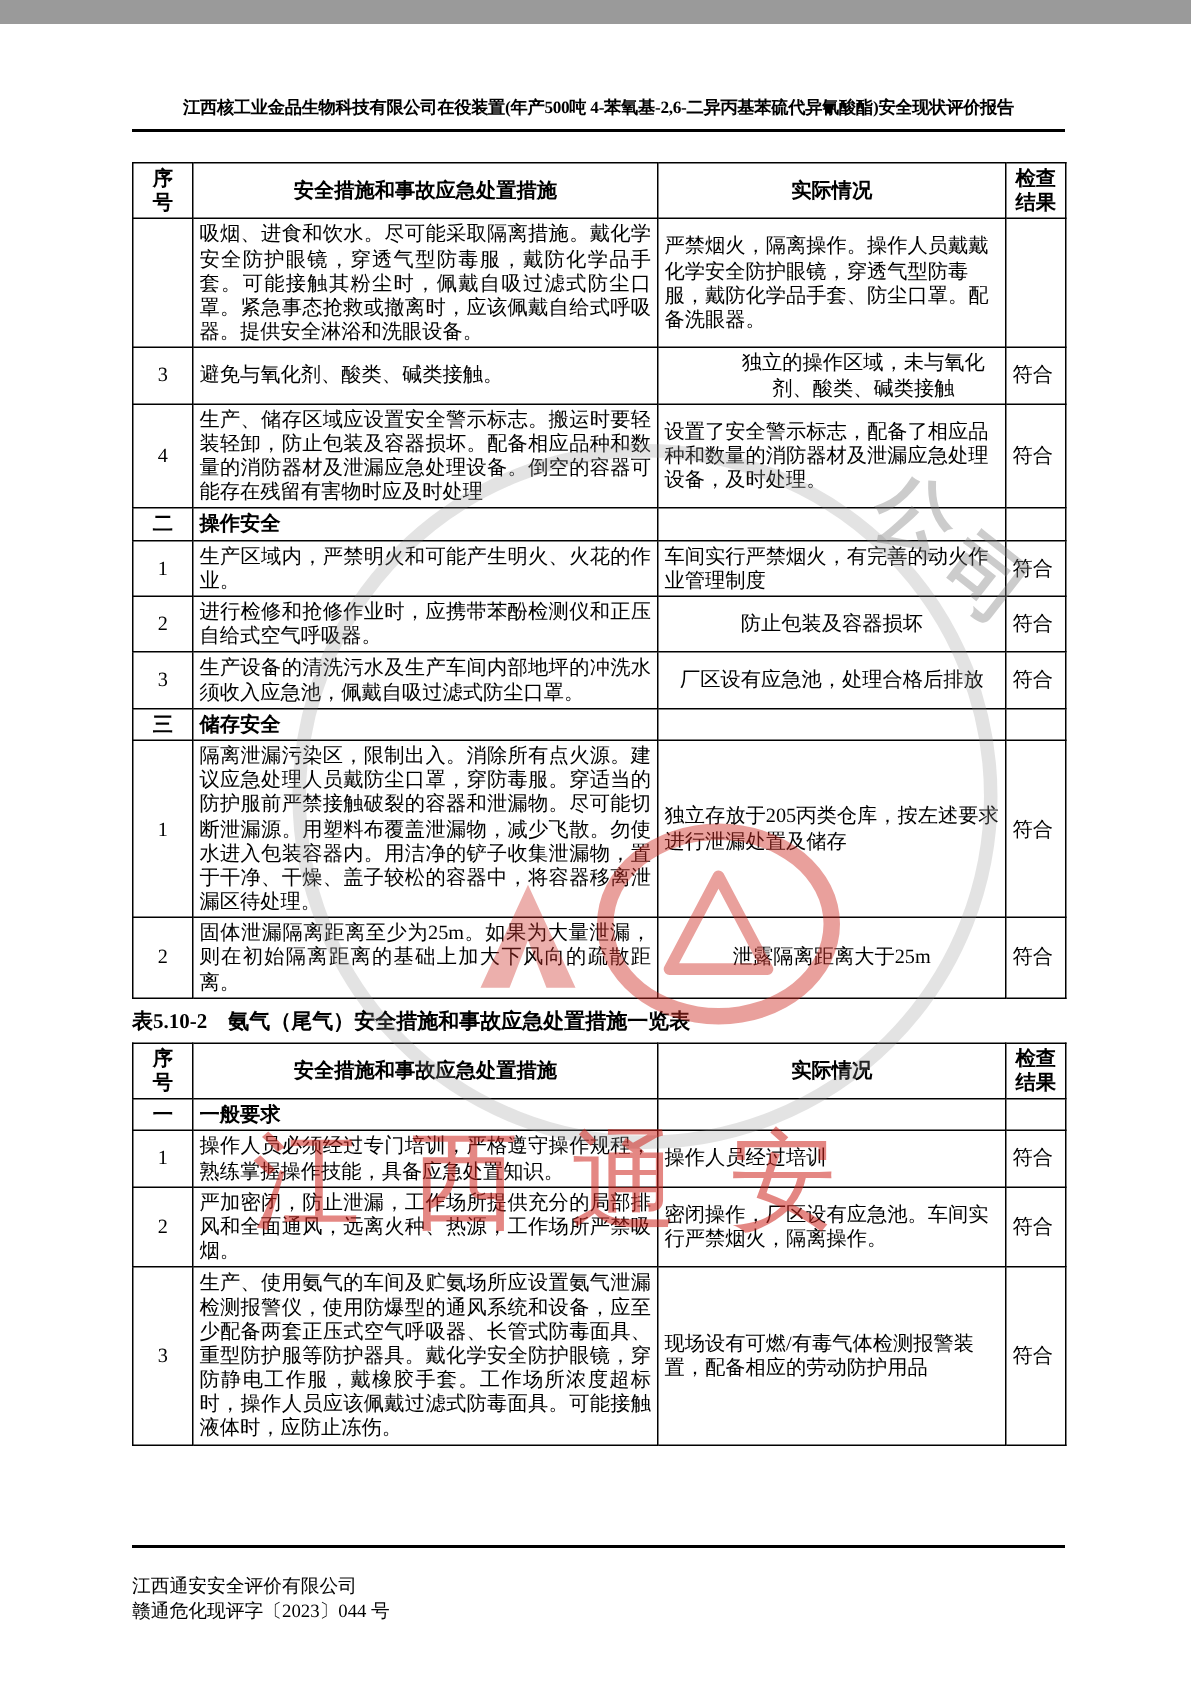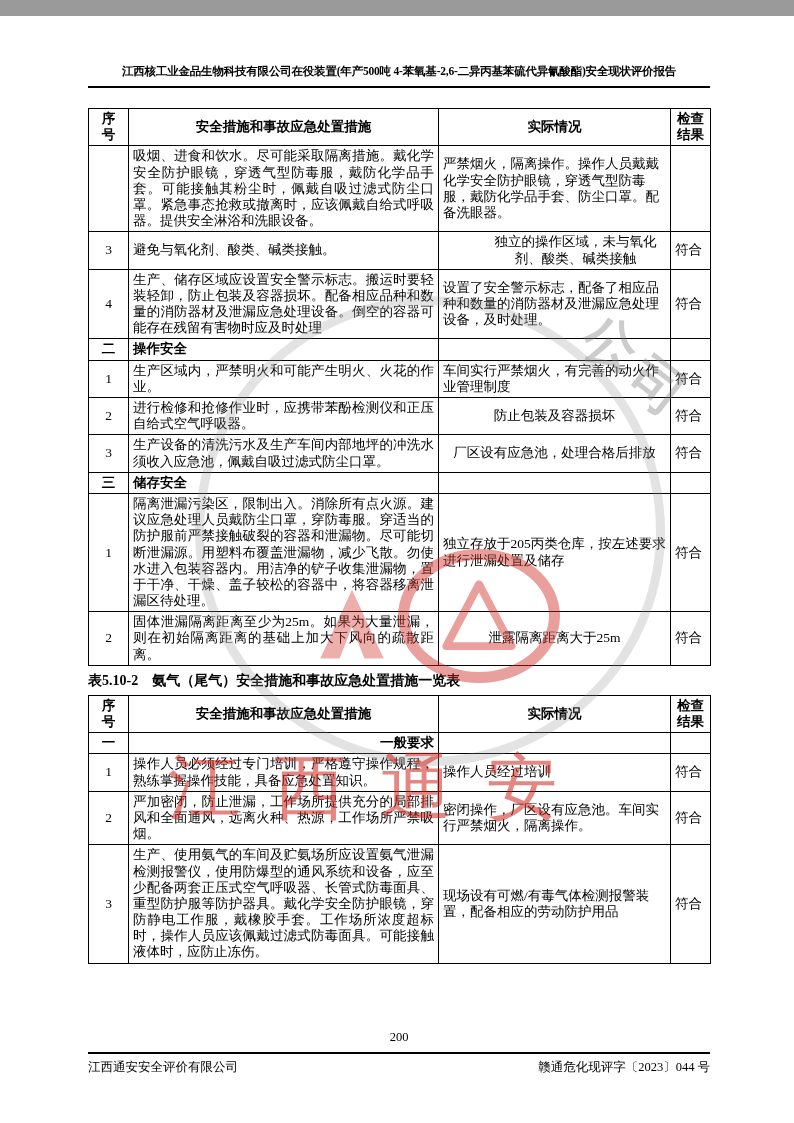--- a/index.html
+++ b/index.html
@@ -66,24 +66,25 @@
   table.doc-table.second { margin-top: 5px; }
   .footer {
     position: absolute;
     left: 88px; top: 1014px;
     width: 622px;
     font-size: 12px;
   }
   .page-num { text-align: center; font-size: 12.5px; margin-bottom: 7px; }
   .footer-bar {
     border-top: 2px solid #000;
-    padding-top: 5px;
+    padding-top: 17px;
     display: flex;
     justify-content: space-between;
     font-size: 12.5px;
+    flex-direction: column;
   }
   
   .watermark { position: absolute; inset: 0; pointer-events: none; z-index: 5; }
   .wm-ring-gray {
     position: absolute; left: 195px; top: 280px;
     width: 470px; height: 470px;
     border: 9px solid rgba(145,145,145,0.25);
     border-radius: 50%;
   }
   .wm-gray-char {
@@ -216,21 +217,21 @@
 号</th>
           <th>安全措施和事故应急处置措施</th>
           <th>实际情况</th>
           <th>检查
 结果</th>
         </tr>
       </thead>
       <tbody>
           <tr>
             <td class="num sec">一</td>
-            <td class="measure sec" style="text-align: right;">一般要求</td>
+            <td class="measure sec" style="text-align: left;">一般要求</td>
             <td class="actual"></td>
             <td class="result"></td>
           </tr>
           <tr>
             <td class="num">1</td>
             <td class="measure">操作人员必须经过专门培训，严格遵守操作规程，熟练掌握操作技能，具备应急处置知识。</td>
             <td class="actual" style="">操作人员经过培训</td>
             <td class="result">符合</td>
           </tr>
           <tr>
@@ -244,21 +245,20 @@
             <td class="measure">生产、使用氨气的车间及贮氨场所应设置氨气泄漏检测报警仪，使用防爆型的通风系统和设备，应至少配备两套正压式空气呼吸器、长管式防毒面具、重型防护服等防护器具。戴化学安全防护眼镜，穿防静电工作服，戴橡胶手套。工作场所浓度超标时，操作人员应该佩戴过滤式防毒面具。可能接触液体时，应防止冻伤。</td>
             <td class="actual" style="text-align: left;">现场设有可燃/有毒气体检测报警装置，配备相应的劳动防护用品</td>
             <td class="result">符合</td>
           </tr>
         </tbody>
     </table>
 
   </div>
 
   <div class="footer">
-    <div class="page-num">200</div>
     <div class="footer-bar">
       <span>江西通安安全评价有限公司</span>
       <span>赣通危化现评字〔2023〕044 号</span>
     </div>
   </div>
 
   <div class="watermark">
     <div class="wm-ring-gray"></div>
     <span class="wm-gray-char wm-g0">公</span>
     <span class="wm-gray-char wm-g1">司</span>

